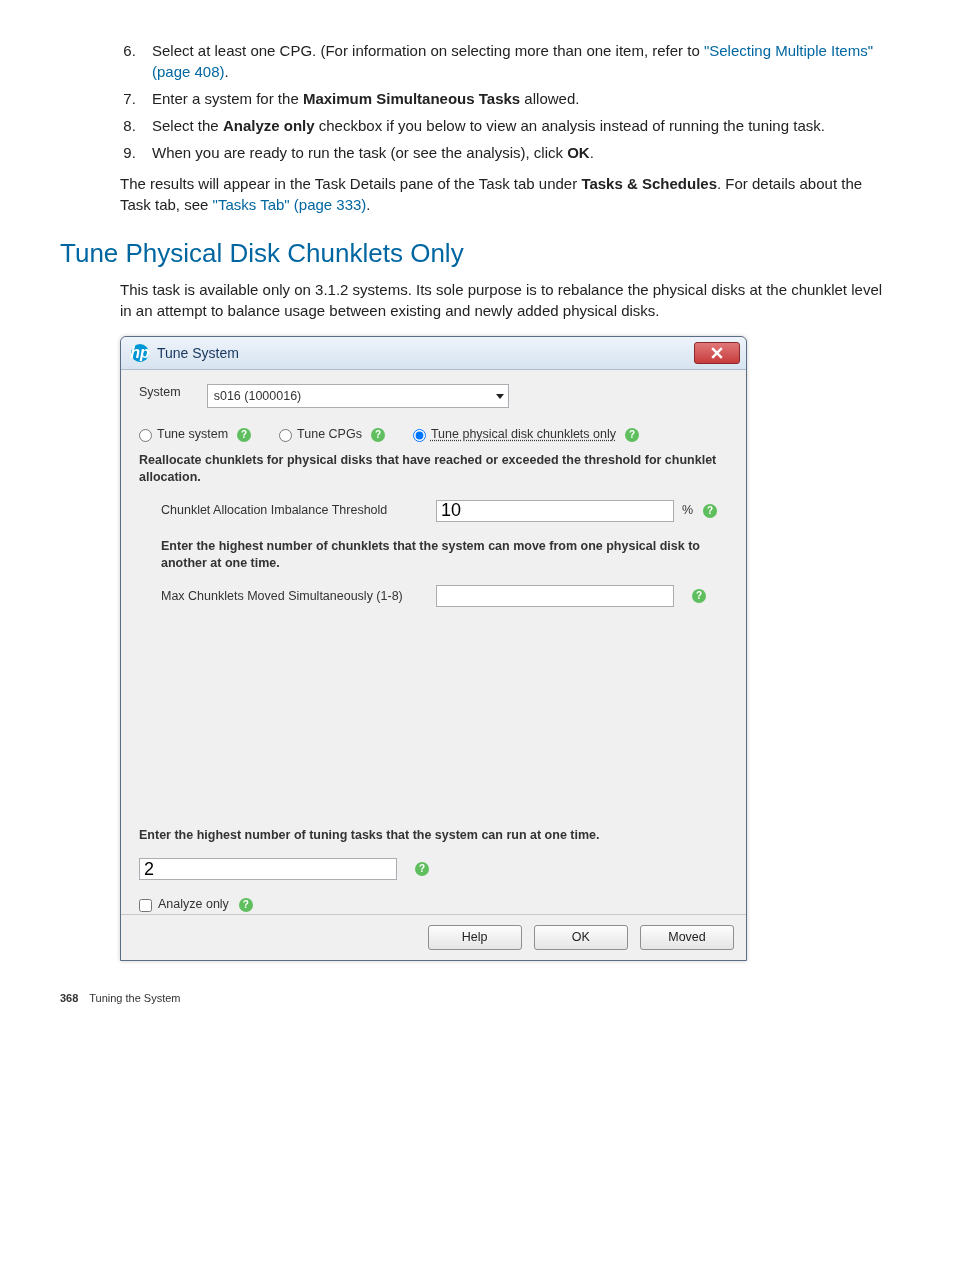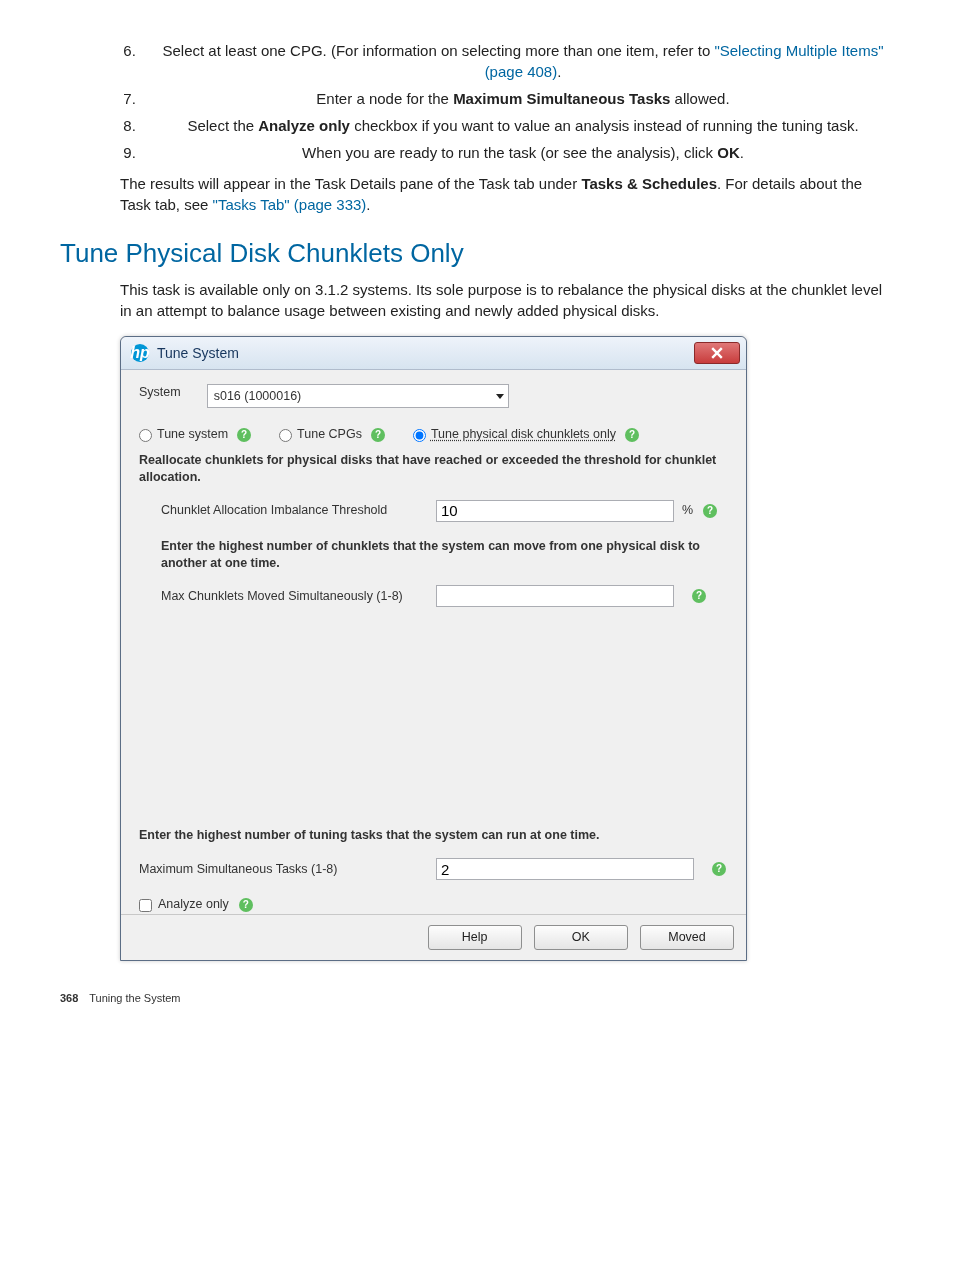--- a/index.html
+++ b/index.html
@@ -8,21 +8,21 @@
     padding: 40px 60px 30px 60px;
     background: #fff;
     color: #222;
     font-size: 15px;
   }
   .doc-text { line-height: 1.4; }
   ol.doc-list {
     margin: 0 0 10px 0;
     padding-left: 80px;
   }
-  ol.doc-list li { margin-bottom: 6px; padding-left: 12px; text-align: center; }
+  ol.doc-list li { margin-bottom: 6px; padding-left: 12px; }
   .doc-para { margin: 8px 0 8px 60px; }
   a.link { color: #0066a1; text-decoration: none; }
   b { font-weight: bold; }
   h2.section {
     color: #0066a1;
     font-weight: normal;
     font-size: 26px;
     margin: 20px 0 8px 0;
   }
   .dialog-wrap { margin: 15px 0 0 60px; }
@@ -102,21 +102,21 @@
   .indent { padding-left: 22px; }
   .field-row {
     display: flex; align-items: center; margin: 6px 0 16px 0;
   }
   .field-row .flabel { width: 275px; }
   .text-input {
     height: 20px; width: 228px;
     border: 1px solid #abadb3;
     padding: 0 4px;
     background: #fff;
-    font-family: inherit; font-size: 15px;
+    font-family: inherit; font-size: 18px;
   }
   .pct { margin: 0 6px 0 8px; }
   .bottom-section { padding-top: 200px; }
   .checkbox-row { display: flex; align-items: center; gap: 6px; margin-top: 10px; }
   .checkbox-row input[type=checkbox] { margin: 0; }
   .restore-row { text-align: right; padding: 20px 4px 14px 0; }
   .btn {
     display: inline-block;
     min-width: 70px;
     text-align: center;
@@ -139,24 +139,24 @@
 </style>
 </head>
 <body>
 
 <div class="doc-text">
   <ol class="doc-list" start="6">
     <li>
       <span>Select at least one CPG. (For information on selecting more than one item, refer to </span><a href="#" class="link">"Selecting Multiple Items" (page 408)</a><span>.</span>
     </li>
     <li>
-      <span>Enter a node for the </span><b>Maximum Simultaneous Tasks</b><span> allowed.</span>
-    </li>
-    <li>
-      <span>Select the </span><b>Analyze only</b><span> checkbox if you want to value an analysis instead of running the tuning task.</span>
+      <span>Enter a system for the </span><b>Maximum Simultaneous Tasks</b><span> allowed.</span>
+    </li>
+    <li>
+      <span>Select the </span><b>Analyze only</b><span> checkbox if you below to view an analysis instead of running the tuning task.</span>
     </li>
     <li>
       <span>When you are ready to run the task (or see the analysis), click </span><b>OK</b><span>.</span>
     </li>
   </ol>
 
   <p class="doc-para">
     <span>The results will appear in the Task Details pane of the Task tab under </span><b>Tasks &amp; Schedules</b><span>. For details about the Task tab, see </span><a href="#" class="link">"Tasks Tab" (page 333)</a><span>.</span>
   </p>
 
@@ -218,21 +218,20 @@
             <span class="flabel">Max Chunklets Moved Simultaneously (1-8)</span>
             <input class="text-input" value="" style="">
             <span class="pct"></span>
             <span class="help-icon">?</span>
           </div>
         </div>
 
         <div class="bottom-section">
           <div class="desc">Enter the highest number of tuning tasks that the system can run at one time.</div>
           <div class="field-row" style="margin-left:0">
-            <span class="flabel" style="width:297px">Maximum Simultaneous Tasks (1-8)</span>
             <input class="text-input" style="width: 248px;" value="2">
             <span class="pct"></span>
             <span class="help-icon">?</span>
           </div>
           <div class="checkbox-row">
             <input type="checkbox" style="">
             <span>Analyze only</span>
             <span class="help-icon">?</span>
           </div>
         </div>

